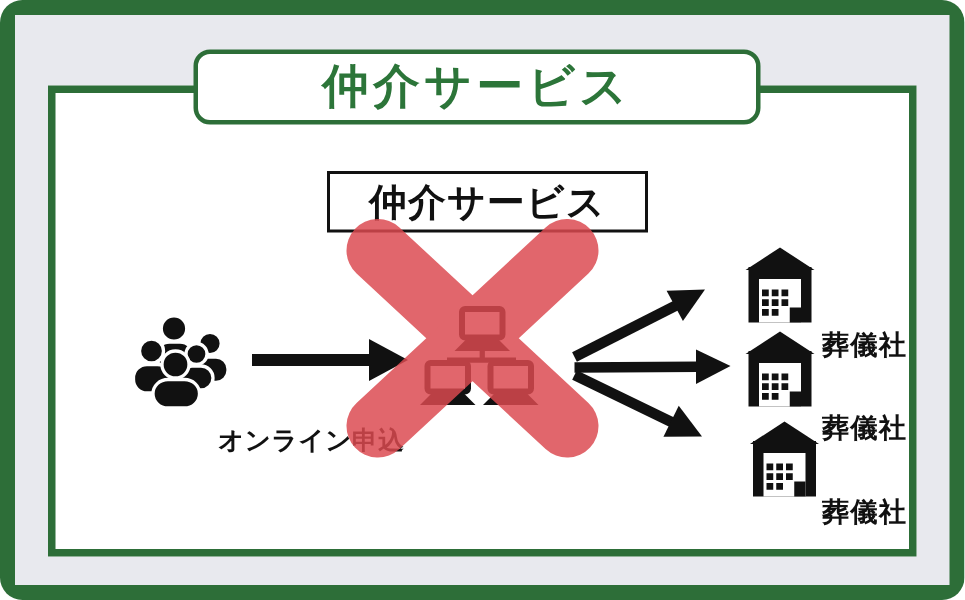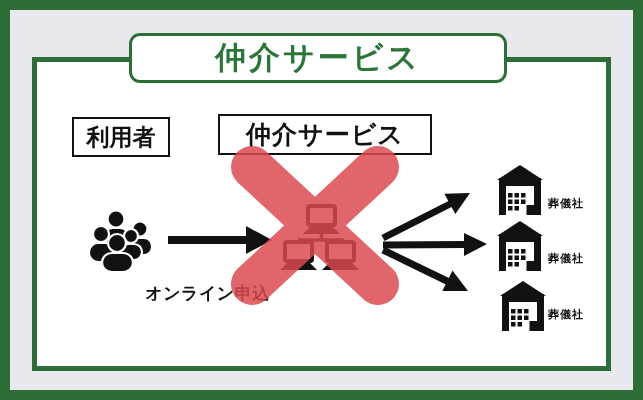--- a/index.html
+++ b/index.html
@@ -7,21 +7,21 @@
     --title-green:#2c7539;
     --panel-bg:#ffffff;
     --outer-gray:#e8e9ee;
     --ink-black:#111111;
     --cross-red:#dc4a50;
   }
   html,body{margin:0;padding:0;background:#ffffff;}
   body{font-family:"DejaVu Sans","Liberation Sans",sans-serif;}
   .canvas{
     position:relative;width:643px;height:400px;
-    background:var(--frame-green);border-radius:0;overflow:hidden;
+    background:var(--frame-green);border-radius:15px;overflow:hidden;
   }
   .gray-mat{
     position:absolute;left:10px;top:10px;right:10px;bottom:10px;
     background:var(--outer-gray);z-index:0;
   }
   .inner-panel{
     position:absolute;left:32px;top:57px;width:579px;height:314px;
     box-sizing:border-box;background:var(--panel-bg);
     border:5px solid var(--frame-green);z-index:1;
   }
@@ -45,42 +45,39 @@
   .label-box.service{left:218px;top:114px;width:214px;height:41px;font-size:25px;letter-spacing:1px;}
   .label-box.provider{left:471px;top:117px;width:99px;height:36px;font-size:23px;}
   .flow-label{
     position:absolute;z-index:2;color:var(--ink-black);
     font-weight:bold;font-size:17px;text-align:center;letter-spacing:0.5px;
   }
   .flow-label.online{left:140px;top:282px;width:135px;}
   .flow-label.quote{left:323px;top:292px;width:108px;}
   .provider-name{
     position:absolute;z-index:2;color:var(--ink-black);
-    font-weight:bold;font-size:11px;letter-spacing:1px;
+    font-weight:bold;font-size:18px;letter-spacing:1px;margin-top:22px;
   }
   .provider-name.p1{left:548px;top:196px;}
   .provider-name.p2{left:548px;top:251px;}
   .provider-name.p3{left:548px;top:307px;}
   svg.art{position:absolute;left:0;top:0;z-index:3;pointer-events:none;}
 </style>
 </head>
 <body>
 
 <div class="canvas">
   <div class="gray-mat"></div>
 
   <div class="inner-panel"></div>
 
   <div class="title-box">
     <span>仲介サービス</span>
   </div>
 
-  <div class="label-box user">
-    <span>利用者</span>
-  </div>
   <div class="label-box service">
     <span>仲介サービス</span>
   </div>
 
   <div class="flow-label online">オンライン申込</div>
 
   <div class="provider-name p1">葬儀社</div>
   <div class="provider-name p2">葬儀社</div>
   <div class="provider-name p3">葬儀社</div>
 

